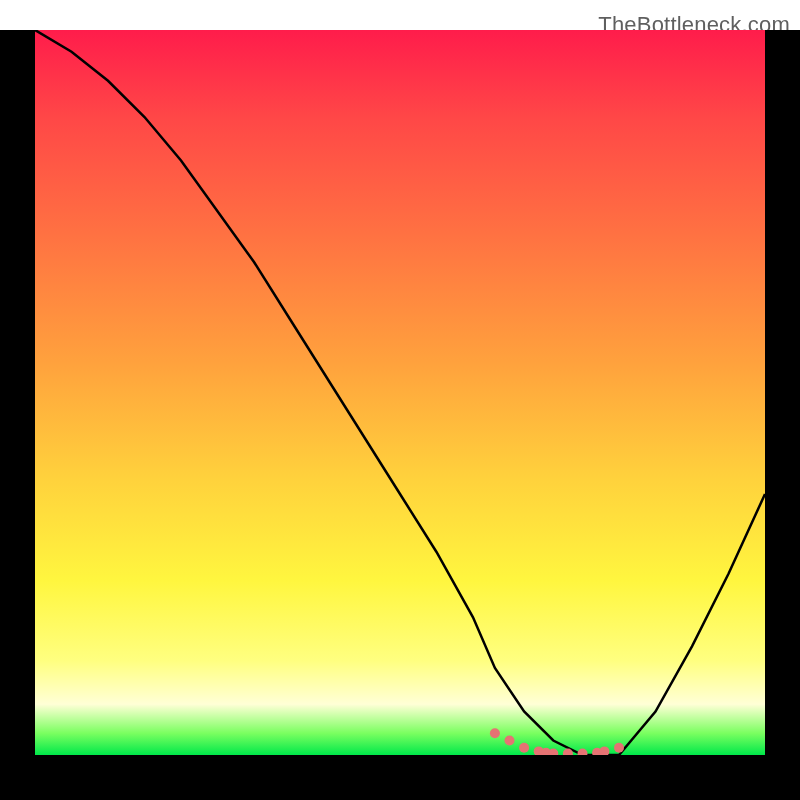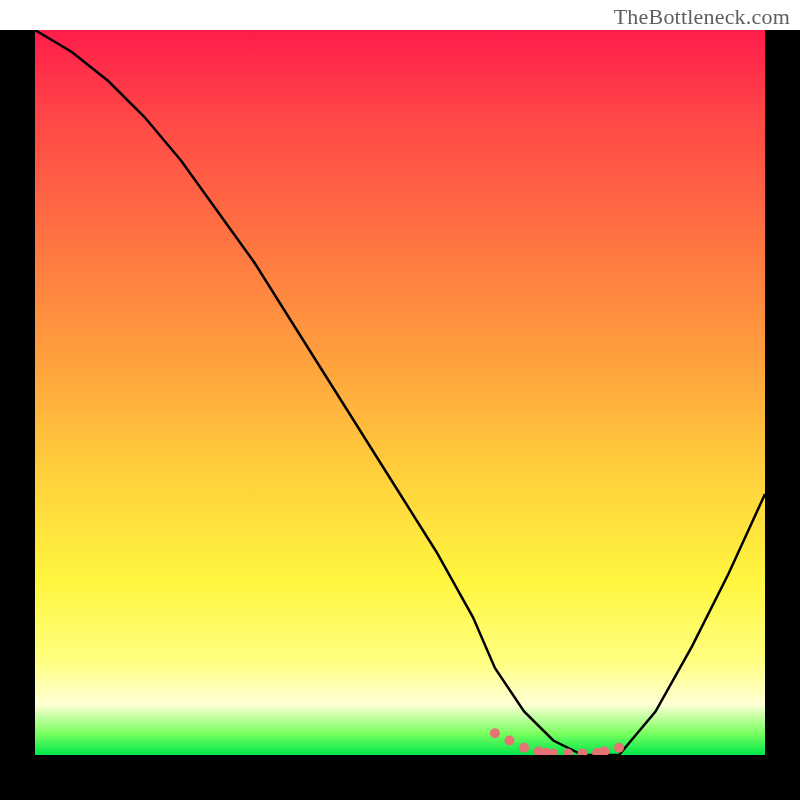--- a/index.html
+++ b/index.html
@@ -4,23 +4,23 @@
 <style>
   * { margin: 0; padding: 0; box-sizing: border-box; }
   html, body { width: 800px; height: 800px; overflow: hidden; background: #fff; }
   .frame {
     position: relative;
     width: 800px;
     height: 800px;
   }
   .watermark {
     position: absolute;
-    top: 4px;
+    top: 12px;
     right: 10px;
-    font-family: Liberation Serif, serif;
+    font-family: Liberation Sans, sans-serif;
     font-size: 22px;
     color: #5f5f5f;
     letter-spacing: 0.2px;
   }
   .plot-outer {
     position: absolute;
     left: 0;
     top: 30px;
     width: 800px;
     height: 770px;

